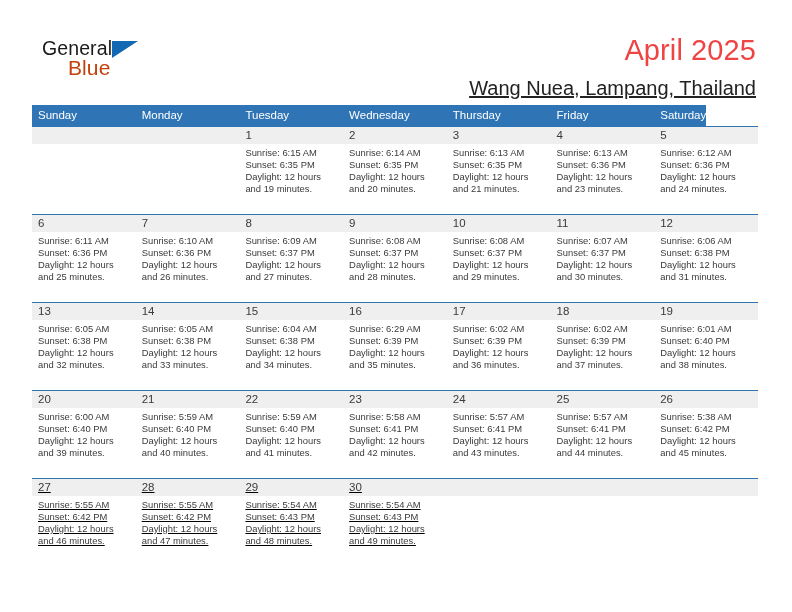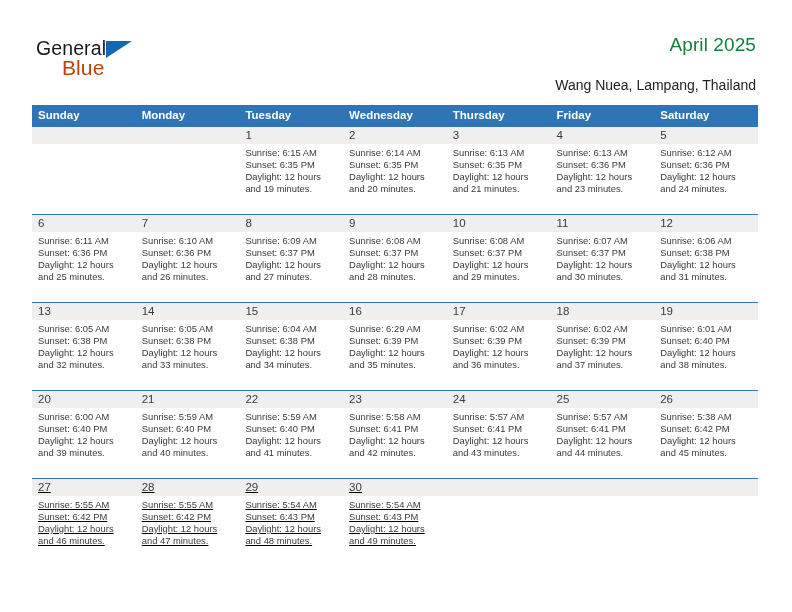--- a/index.html
+++ b/index.html
@@ -23,21 +23,21 @@
   
   .header {
     position: absolute;
     left: 0;
     top: 0;
     width: 792px;
     height: 104px;
   }
   .logo {
     position: absolute;
-    left: 36px;
+    left: 42px;
     top: 37px;
     width: 120px;
     height: 46px;
   }
   .logo-general {
     position: absolute;
     left: 0;
     top: 0;
     font-size: 19.5px;
     color: #1a1a1a;
@@ -59,45 +59,45 @@
     top: 19px;
     font-size: 21px;
     color: #c2410c;
     letter-spacing: 0.1px;
   }
 
   .title {
     position: absolute;
     right: 36px;
     top: 34px;
-    font-size: 19px;
-    color: #15803d;
+    font-size: 29px;
+    color: #ef4444;
     text-align: right;
     letter-spacing: 0.1px;
   }
   .subtitle {
     position: absolute;
     right: 36px;
     top: 77px;
-    font-size: 14px;
+    font-size: 20px;
     color: #222222;
     text-align: right;
+    text-decoration: underline;
   }
 
   
   .calendar {
     position: absolute;
     left: 32px;
     top: 105px;
     width: 726px;
   }
   .row {
     display: flex;
-    width: 726px;
-    font-weight: bold;
+    width: 674px;
   }
   .dow-row {
     background: #2f75b5;
     height: 21px;
   }
   .dow {
     flex: 0 0 103.714px;
     width: 103.714px;
     box-sizing: border-box;
     color: #ffffff;

